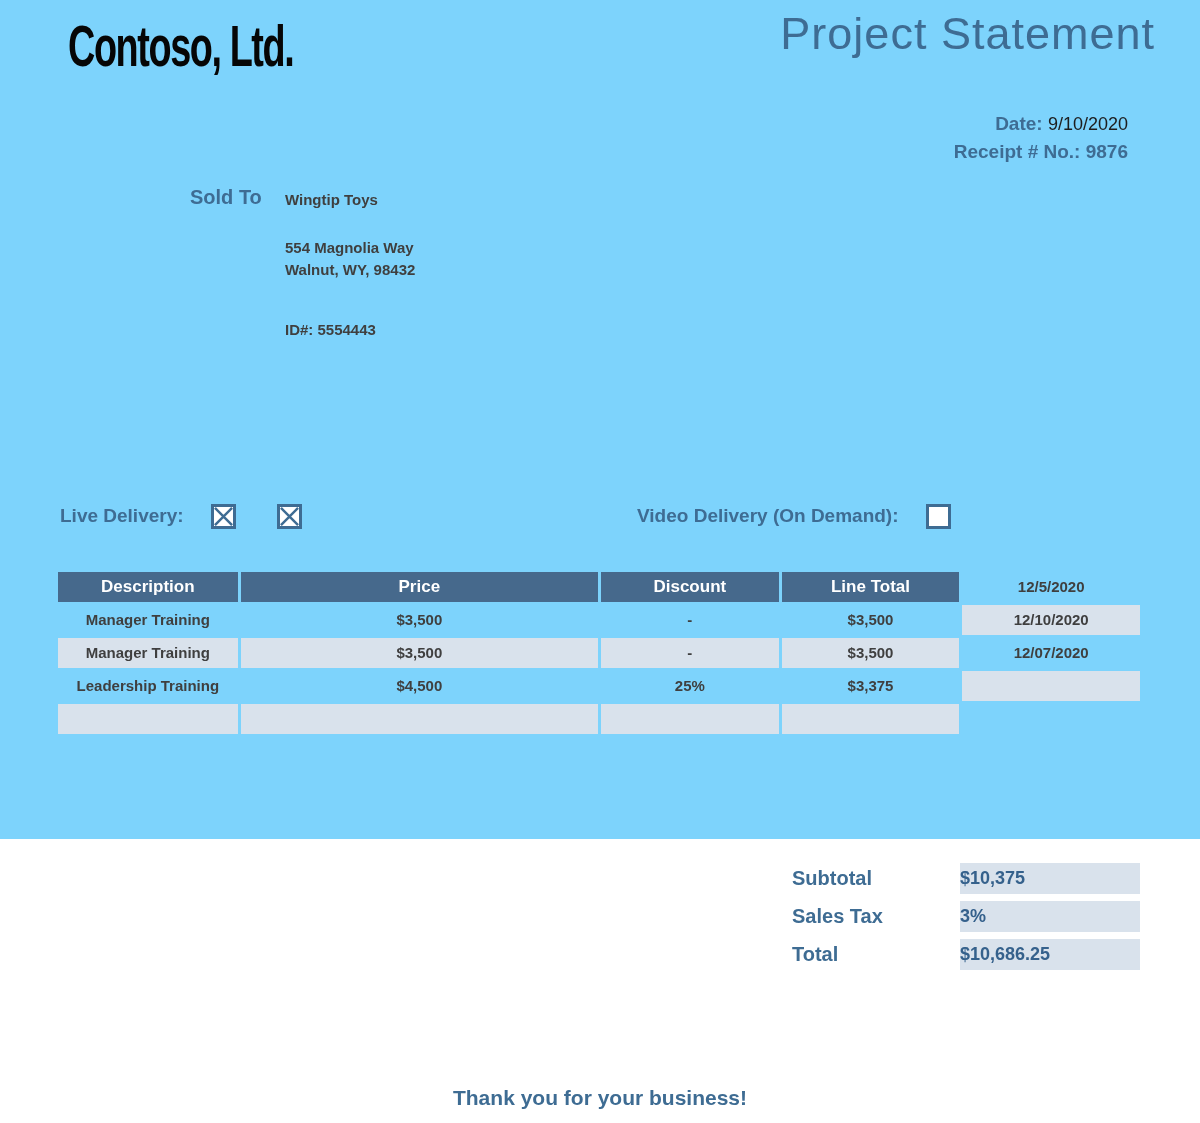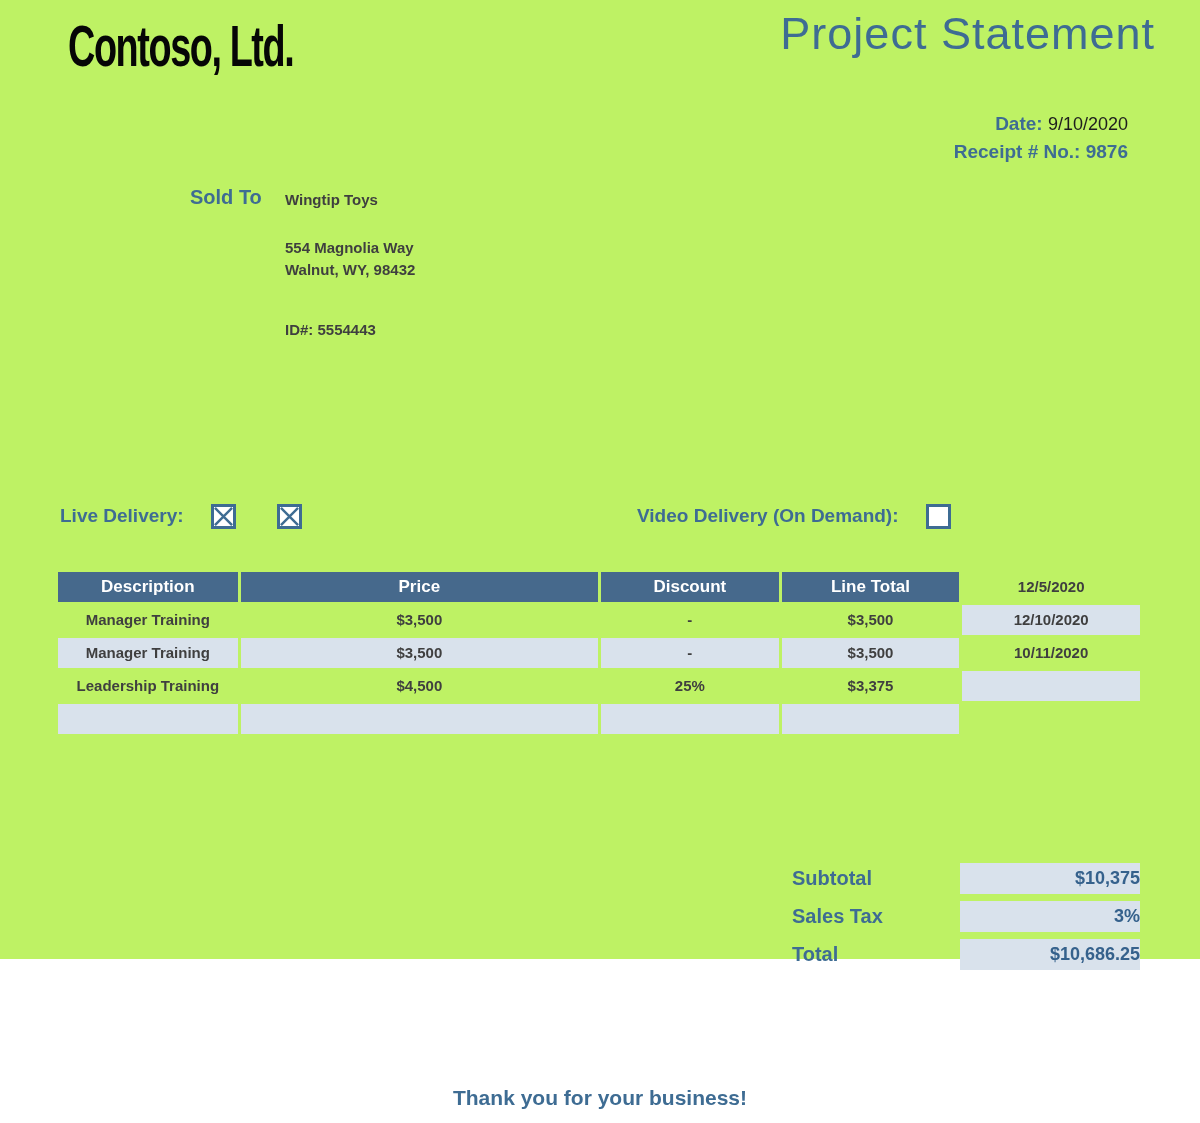--- a/index.html
+++ b/index.html
@@ -13,22 +13,22 @@
   body {
     font-family: "Liberation Sans", sans-serif;
     width: 1200px;
     height: 1123px;
     position: relative;
     overflow: hidden;
   }
   .page {
     position: absolute;
     left: 0; top: 0;
-    width: 1200px; height: 959px;
-    background: #bef264;
+    width: 1200px; height: 839px;
+    background: #7dd3fc;
   }
 
   
   .logo {
     position: absolute;
     left: 68px; top: 14px;
     font-size: 54px;
     font-weight: bold;
     color: #060606;
     letter-spacing: -2px;
@@ -145,21 +145,21 @@
   .total-label {
     flex: 1;
     font-size: 20px; font-weight: bold;
     color: var(--accent-blue);
   }
   .total-value {
     width: 180px; height: 31px;
     background: var(--stripe-bg);
     color: #35618C;
     font-size: 18px; font-weight: bold;
-    text-align: right;
+    text-align: left;
     line-height: 31px;
     margin-left: 46px;
   }
 
   
   .footer {
     position: absolute;
     left: 0; top: 1086px;
     width: 1200px;
     text-align: center;
@@ -225,21 +225,21 @@
     <div class="td">$3,500</div>
     <div class="td">-</div>
     <div class="td">$3,500</div>
 
     <div class="td stripe">12/10/2020</div>
     <div class="td stripe">Manager Training</div>
     <div class="td stripe">$3,500</div>
     <div class="td stripe">-</div>
     <div class="td stripe">$3,500</div>
 
-    <div class="td">10/11/2020</div>
+    <div class="td">12/07/2020</div>
     <div class="td">Leadership Training</div>
     <div class="td">$4,500</div>
     <div class="td">25%</div>
     <div class="td">$3,375</div>
 
     <div class="td stripe"></div>
     <div class="td stripe"></div>
     <div class="td stripe"></div>
     <div class="td stripe"></div>
     <div class="td stripe"></div>

